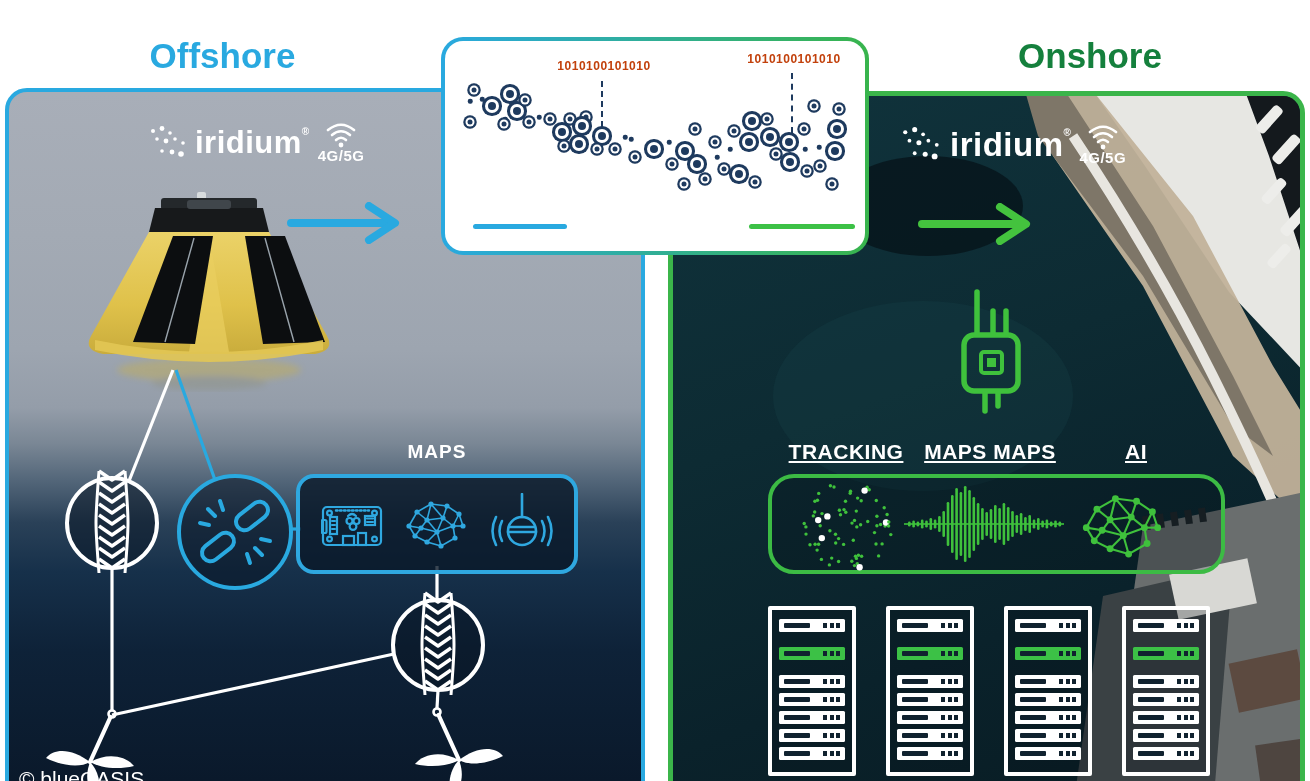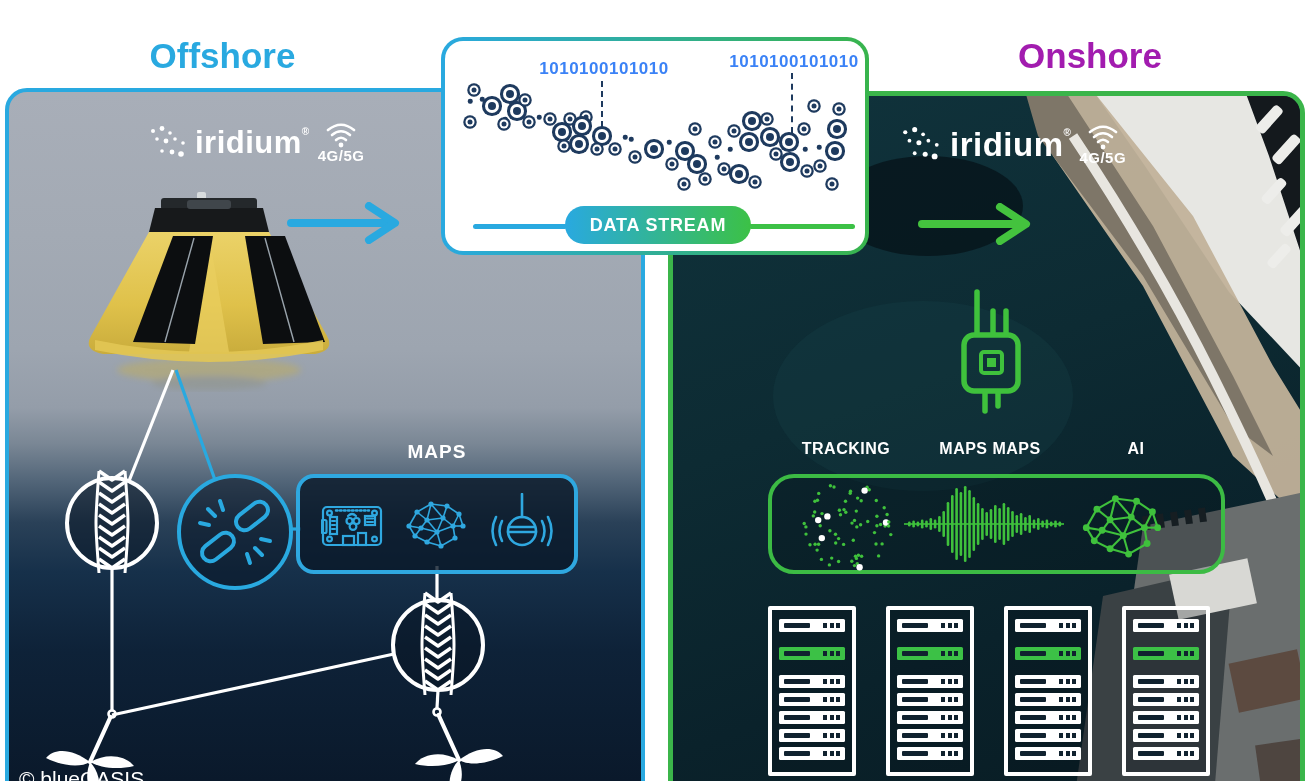--- a/index.html
+++ b/index.html
@@ -1,21 +1,21 @@
 <!DOCTYPE html>
 <html><head>
 <meta charset="utf-8">
 <style>
   html,body{margin:0;padding:0;background:#fff;}
   #stage{position:relative;width:1310px;height:781px;background:#fff;overflow:hidden;
          font-family:"Liberation Sans",sans-serif;margin-top:36px;}
   
   .title{position:absolute;top:0;font-size:35px;font-weight:700;text-align:center;}
   .title.off{left:95px;width:255px;color:#29A9E0;}
-  .title.on{left:955px;width:270px;color:#a21caf;}
+  .title.on{left:955px;width:270px;color:#15803d;}
   
   .panel{position:absolute;border-radius:22px;overflow:hidden;box-sizing:border-box;}
   .panel.left{left:5px;top:52px;width:640px;height:725px;border:4px solid #29A9E0;
     background:linear-gradient(180deg,#A8AEB8 0%,#A3AAB4 20%,#9DA5B0 36%,#949DA9 44%,
       #7A8795 49%,#54677A 54%,#2A4158 60%,#16304A 67%,#0E2238 78%,#091728 100%);}
   .panel.right{left:668px;top:55px;width:637px;height:722px;border:5px solid #3BB54A;
     background:linear-gradient(160deg,#10333C 0%,#0D2B33 40%,#0A222B 70%,#081B22 100%);}
   .panel svg.bgfill{position:absolute;left:0;top:0;}
   
   .iridium{position:absolute;display:flex;align-items:center;color:#fff;}
@@ -26,21 +26,21 @@
   .wifi{display:flex;flex-direction:column;align-items:center;margin-left:8px;margin-top:0;}
   .net{font-size:15px;font-weight:700;letter-spacing:.5px;margin-top:-2px;}
   
   .arrow{position:absolute;}
   .arrow.blue svg *{stroke:#29A9E0;}
   .arrow.green svg *{stroke:#44C33E;}
   
   .stream-box{position:absolute;left:441px;top:1px;width:428px;height:218px;border-radius:22px;
     background:linear-gradient(90deg,#29A9E0,#38B44C);z-index:6;}
   .stream-inner{position:absolute;inset:4px;background:#fff;border-radius:18px;overflow:hidden;}
-  .binary{position:absolute;font-weight:700;font-size:17px;color:#3b82f6;letter-spacing:.5px;
+  .binary{position:absolute;font-weight:700;font-size:12px;color:#c2410c;letter-spacing:.5px;
     transform:translateX(-50%);white-space:nowrap;}
   .dash{position:absolute;width:0;border-left:2px dashed #1E3A5E;}
   .sdot{position:absolute;border-radius:50%;transform:translate(-50%,-50%);background:#1E3A5E;}
   .s0{width:4.5px;height:4.5px;}
   .s1{width:5px;height:5px;box-shadow:0 0 0 2px #fff,0 0 0 4.2px #1E3A5E;}
   .s2{width:8px;height:8px;box-shadow:0 0 0 3px #fff,0 0 0 6px #1E3A5E;}
   .pill{position:absolute;left:120px;top:165px;width:186px;height:38px;border-radius:19px;
     background:linear-gradient(90deg,#29A9E0,#3CC146);color:#fff;font-weight:700;font-size:18px;
     display:flex;align-items:center;justify-content:center;letter-spacing:.8px;}
   .sline{position:absolute;top:183px;height:5px;border-radius:2.5px;}
@@ -51,21 +51,21 @@
   .moor{position:absolute;left:0;top:0;}
   .data-label{position:absolute;left:428px;top:349px;transform:translateX(-50%);color:#fff;
     font-weight:700;font-size:19px;letter-spacing:1px;}
   .data-box{position:absolute;left:287px;top:382px;width:282px;height:100px;box-sizing:border-box;
     border:4px solid #2FA8E0;border-radius:18px;background:rgba(9,24,40,.8);
     display:flex;align-items:center;justify-content:space-evenly;}
   .copyright{position:absolute;left:10px;bottom:18px;color:#fff;font-size:21px;}
   
   .connector{position:absolute;left:277px;top:193px;}
   .olabel{position:absolute;top:344px;transform:translateX(-50%);color:#fff;font-weight:700;
-    font-size:16px;letter-spacing:.5px;white-space:nowrap;}
+    font-size:21px;letter-spacing:.5px;white-space:nowrap;text-decoration:underline;}
   .green-box{position:absolute;left:95px;top:378px;width:457px;height:100px;box-sizing:border-box;
     border:4px solid #3CBB44;border-radius:26px;background:rgba(8,20,26,.3);}
   .green-box svg{position:absolute;}
   .racks{position:absolute;left:95px;top:510px;display:flex;gap:30px;}
   .rack{width:88px;height:170px;border:4px solid #fff;border-radius:2px;box-sizing:border-box;
     padding:9px 7px;background:rgba(7,17,24,.25);}
   .unit{height:13px;background:#fff;border-radius:1.5px;display:flex;align-items:center;
     justify-content:space-between;padding:0 5px;box-sizing:border-box;}
   .unit.green{background:#3CC146;}
   .unit .slot{width:26px;height:5px;background:#10222F;border-radius:1px;}
@@ -823,18 +823,17 @@
           <i class="sdot s1" style="left: 362px; top: 130px;"></i>
           <i class="sdot s0" style="left: 374px; top: 106px;"></i>
           <i class="sdot s1" style="left: 375px; top: 125px;"></i>
           <i class="sdot s1" style="left: 369px; top: 65px;"></i>
           <i class="sdot s1" style="left: 387px; top: 143px;"></i>
           <i class="sdot s2" style="left: 392px; top: 88px;"></i>
           <i class="sdot s2" style="left: 390px; top: 110px;"></i>
           <i class="sdot s1" style="left: 394px; top: 68px;"></i>
         </div>
       <div class="sline blue"></div>
-      <div class="pill">DATA STREAM</div>
       <div class="sline green"></div>
     </div>
   </div>
 
 </div>
 
 </body></html>

